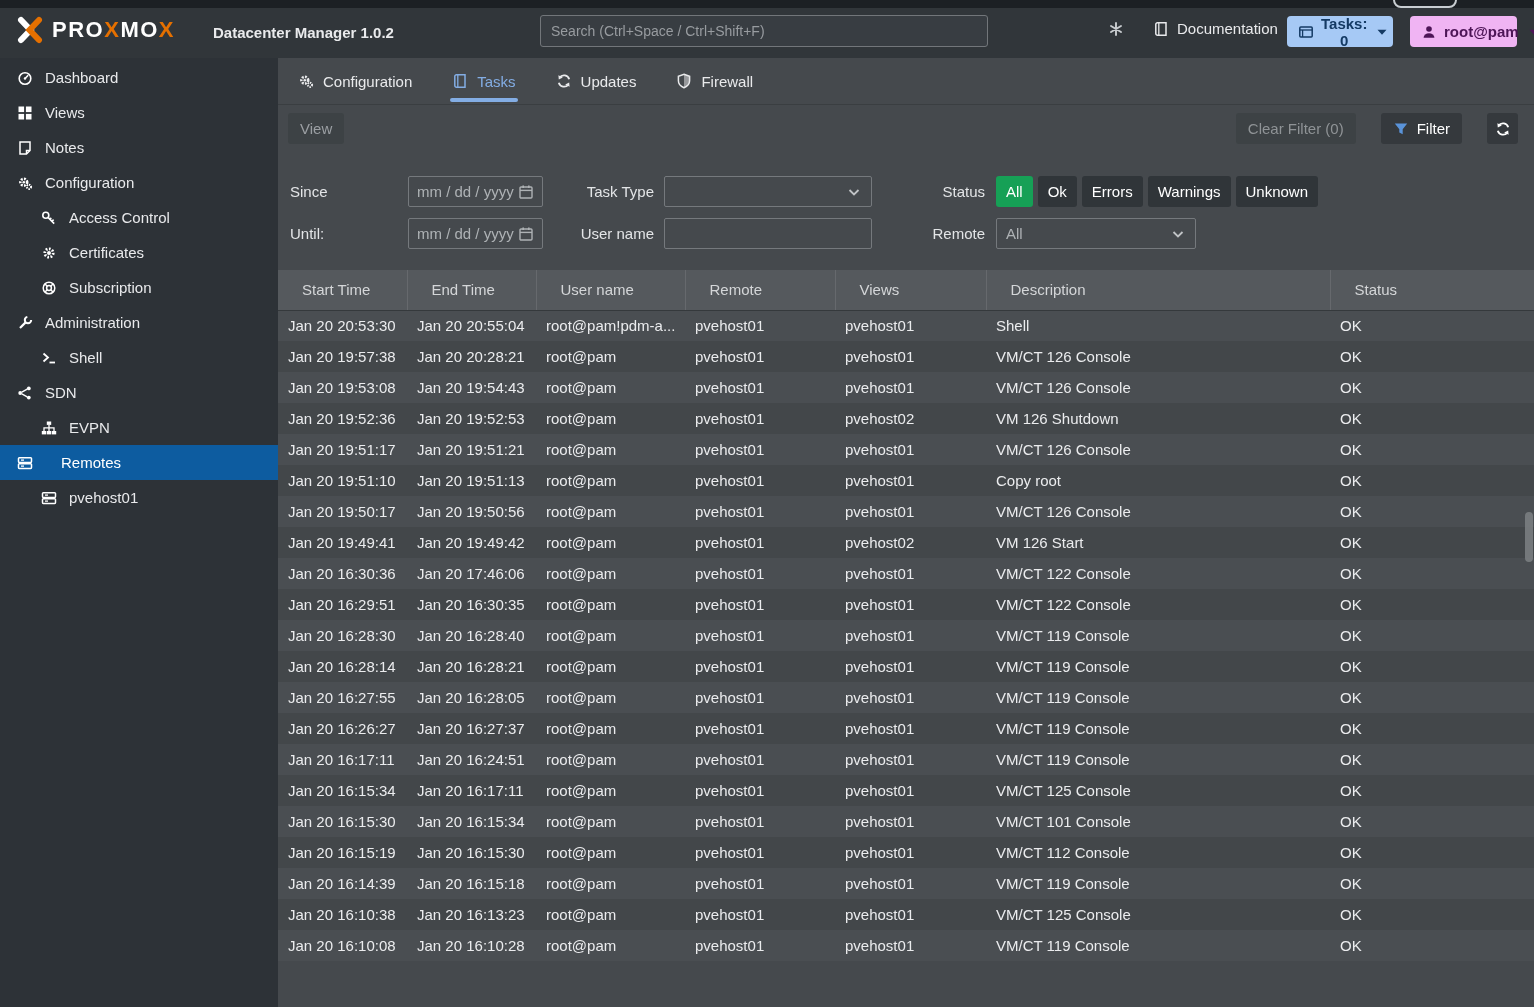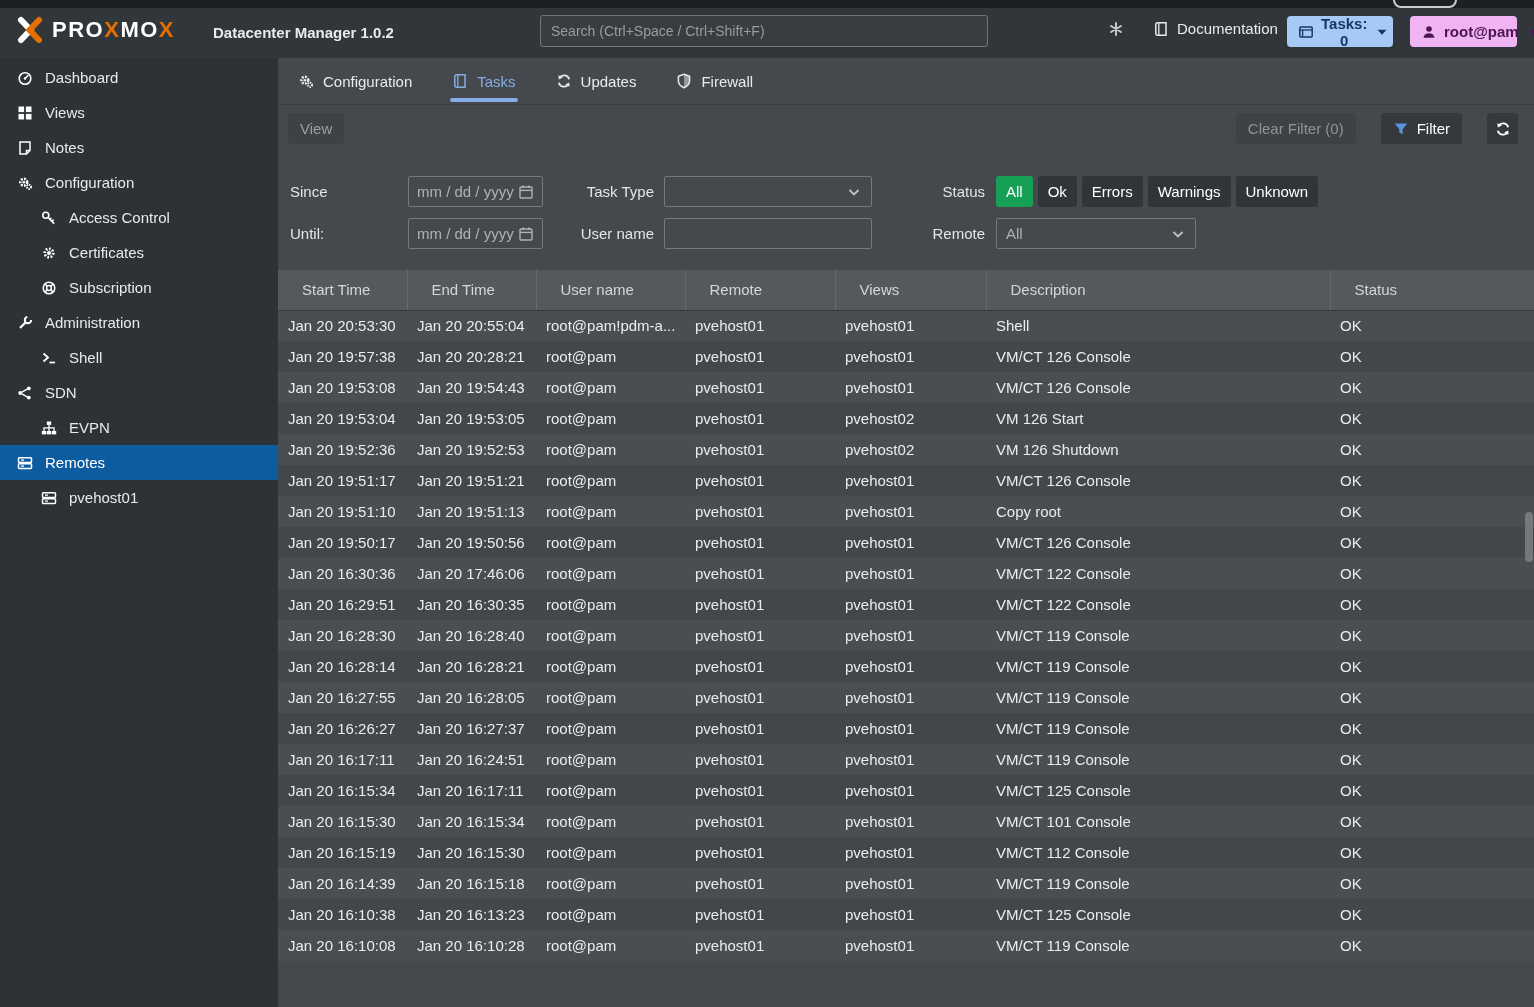--- a/index.html
+++ b/index.html
@@ -33,21 +33,21 @@
     font-weight:bold;display:flex;align-items:center;gap:7px;padding:0 11px;cursor:pointer;
     font-family:"Liberation Sans",sans-serif;}
   .tasks-btn{left:1287px;width:106px;background:#a6c9f5;color:#14３a64;color:#143a64;}
   .user-btn{left:1410px;width:107px;background:#f0b4f3;color:#4d1557;}
 
   
   .sidebar{position:absolute;left:0;top:58px;width:308px;bottom:0;background:var(--sidebar);padding-top:2px;}
   .side-item{height:35px;display:flex;align-items:center;color:var(--txt);font-size:15px;
     padding-left:16px;padding-right:12px;cursor:pointer;}
   .side-item.lvl1{padding-left:40px;}
-  .side-item.selected{background:var(--sel-blue);color:#fff;}
+  .side-item.selected{background:var(--sel-blue);color:#fff;gap:16px;}
   .side-item .icon{width:18px;margin-right:11px;display:flex;align-items:center;justify-content:center;color:#fff;}
   .side-item .caret{margin-left:auto;color:#e6e8ea;display:flex;}
   .icon svg{display:block;}
 
   
   .content{position:absolute;left:278px;top:58px;right:0;bottom:0;background:var(--content);}
 
   .tabs{position:absolute;left:0;top:0;right:0;height:47px;display:flex;align-items:stretch;
     padding-left:20px;border-bottom:1px solid #3a3e41;}
   .tab{position:relative;display:flex;align-items:center;gap:9px;color:var(--txt);font-size:15px;
@@ -490,62 +490,62 @@
             <tr>
               <td>Jan 20 19:53:08</td>
               <td>Jan 20 19:54:43</td>
               <td>root@pam</td>
               <td>pvehost01</td>
               <td>pvehost01</td>
               <td>VM/CT 126 Console</td>
               <td>OK</td>
             </tr>
             <tr>
-              <td>Jan 20 19:53:04</td>
-              <td>Jan 20 19:53:05</td>
+              <td>Jan 20 19:52:36</td>
+              <td>Jan 20 19:52:53</td>
+              <td>root@pam</td>
+              <td>pvehost01</td>
+              <td>pvehost02</td>
+              <td>VM 126 Shutdown</td>
+              <td>OK</td>
+            </tr>
+            <tr>
+              <td>Jan 20 19:51:17</td>
+              <td>Jan 20 19:51:21</td>
+              <td>root@pam</td>
+              <td>pvehost01</td>
+              <td>pvehost01</td>
+              <td>VM/CT 126 Console</td>
+              <td>OK</td>
+            </tr>
+            <tr>
+              <td>Jan 20 19:51:10</td>
+              <td>Jan 20 19:51:13</td>
+              <td>root@pam</td>
+              <td>pvehost01</td>
+              <td>pvehost01</td>
+              <td>Copy root</td>
+              <td>OK</td>
+            </tr>
+            <tr>
+              <td>Jan 20 19:50:17</td>
+              <td>Jan 20 19:50:56</td>
+              <td>root@pam</td>
+              <td>pvehost01</td>
+              <td>pvehost01</td>
+              <td>VM/CT 126 Console</td>
+              <td>OK</td>
+            </tr>
+            <tr>
+              <td>Jan 20 19:49:41</td>
+              <td>Jan 20 19:49:42</td>
               <td>root@pam</td>
               <td>pvehost01</td>
               <td>pvehost02</td>
               <td>VM 126 Start</td>
-              <td>OK</td>
-            </tr>
-            <tr>
-              <td>Jan 20 19:52:36</td>
-              <td>Jan 20 19:52:53</td>
-              <td>root@pam</td>
-              <td>pvehost01</td>
-              <td>pvehost02</td>
-              <td>VM 126 Shutdown</td>
-              <td>OK</td>
-            </tr>
-            <tr>
-              <td>Jan 20 19:51:17</td>
-              <td>Jan 20 19:51:21</td>
-              <td>root@pam</td>
-              <td>pvehost01</td>
-              <td>pvehost01</td>
-              <td>VM/CT 126 Console</td>
-              <td>OK</td>
-            </tr>
-            <tr>
-              <td>Jan 20 19:51:10</td>
-              <td>Jan 20 19:51:13</td>
-              <td>root@pam</td>
-              <td>pvehost01</td>
-              <td>pvehost01</td>
-              <td>Copy root</td>
-              <td>OK</td>
-            </tr>
-            <tr>
-              <td>Jan 20 19:50:17</td>
-              <td>Jan 20 19:50:56</td>
-              <td>root@pam</td>
-              <td>pvehost01</td>
-              <td>pvehost01</td>
-              <td>VM/CT 126 Console</td>
               <td>OK</td>
             </tr>
             <tr>
               <td>Jan 20 16:30:36</td>
               <td>Jan 20 17:46:06</td>
               <td>root@pam</td>
               <td>pvehost01</td>
               <td>pvehost01</td>
               <td>VM/CT 122 Console</td>
               <td>OK</td>

